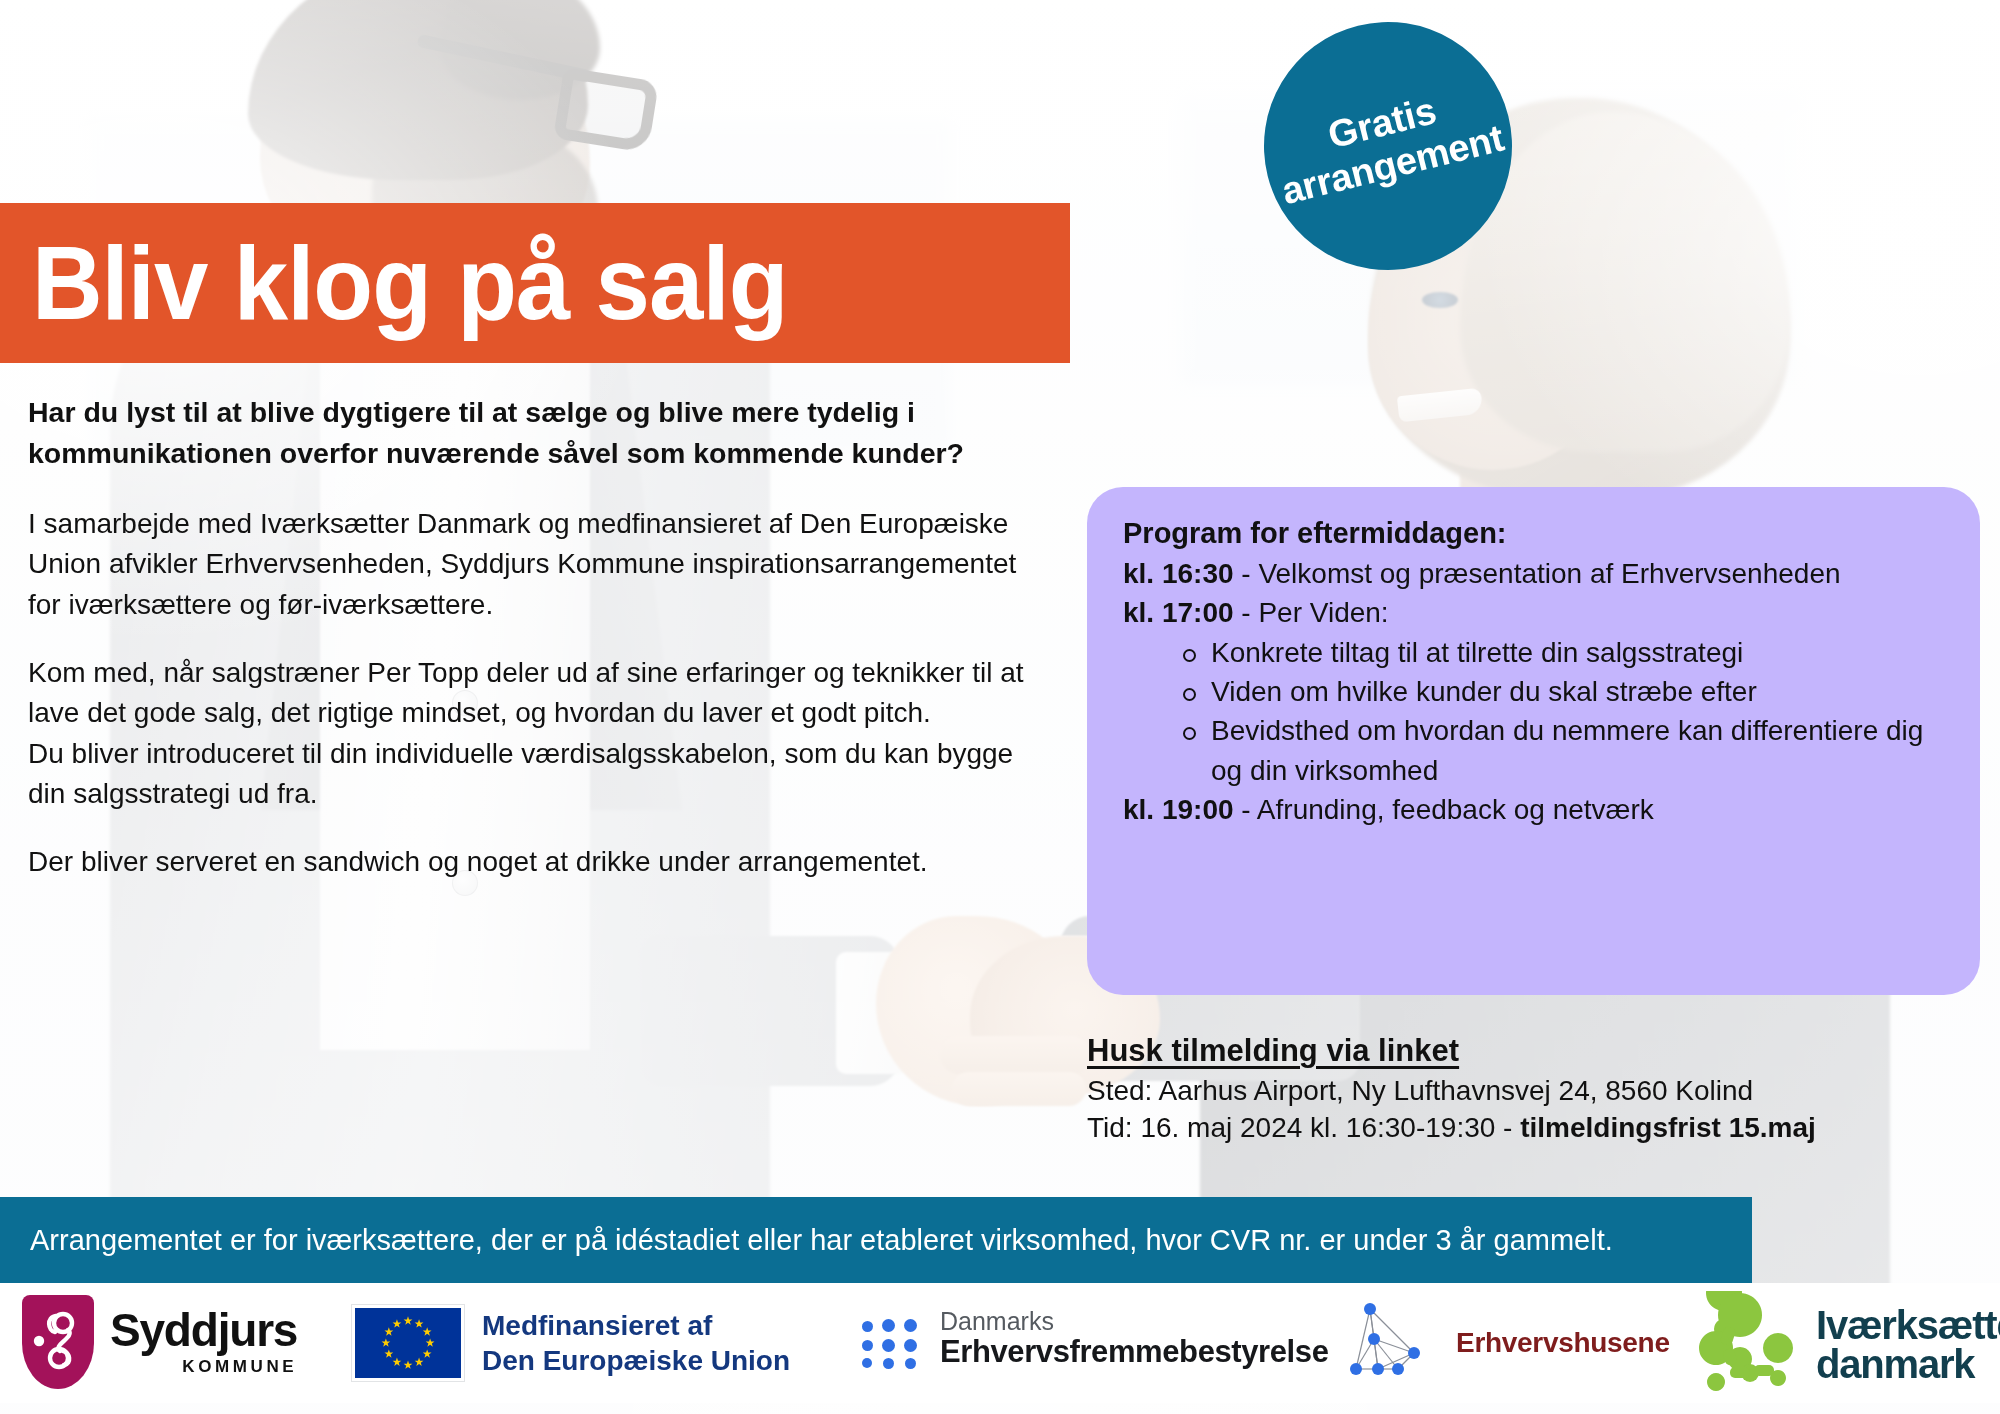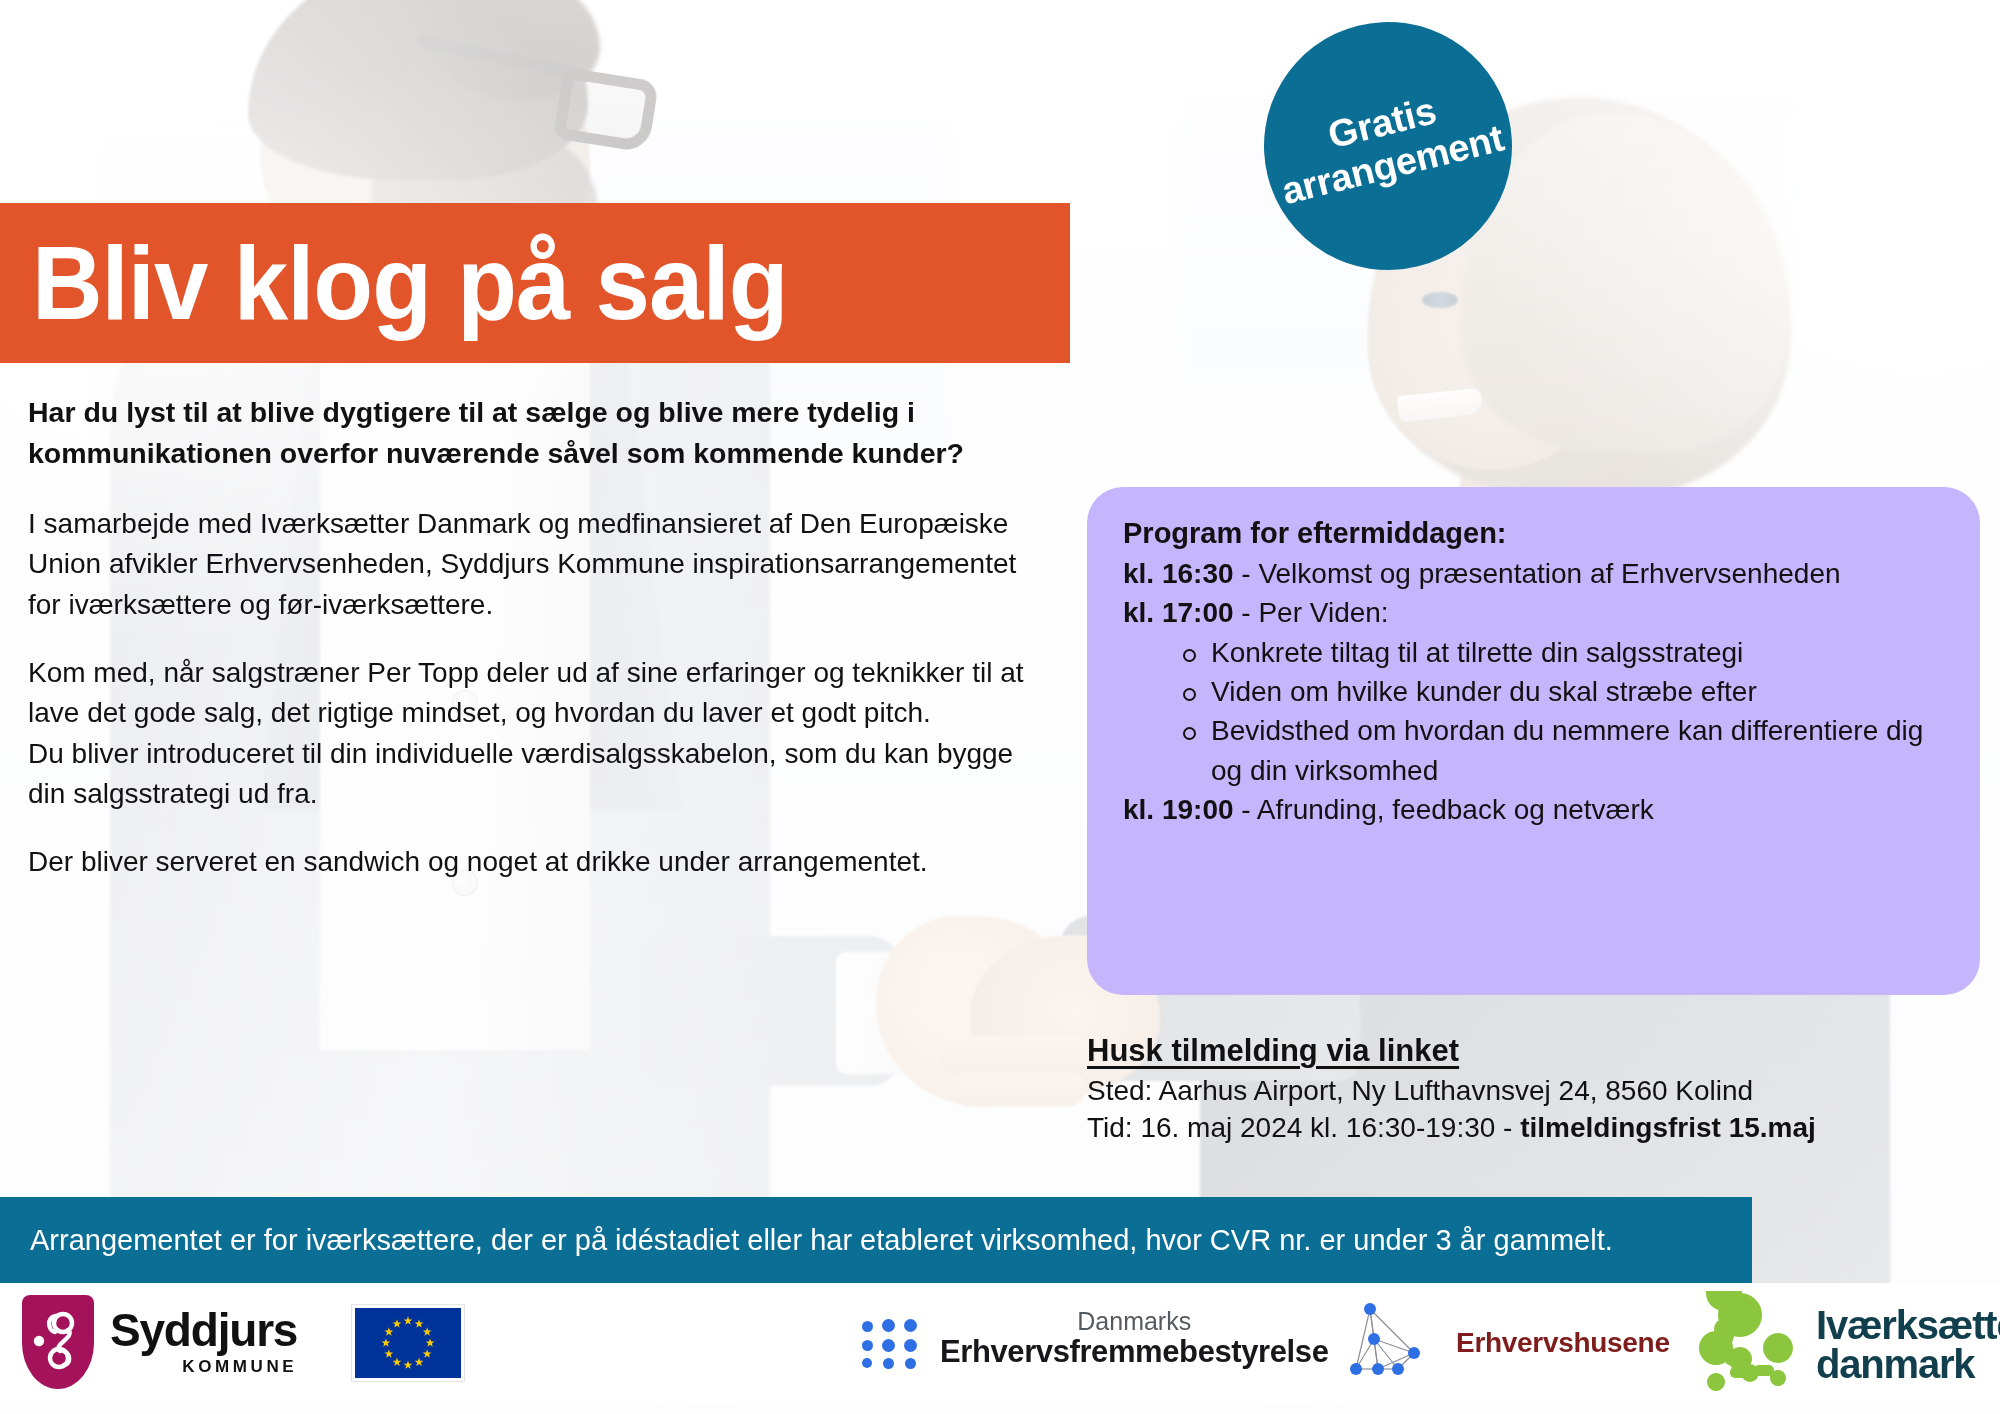--- a/index.html
+++ b/index.html
@@ -463,21 +463,21 @@
   }
 
   
   .def { left: 860px; top: 24px; }
   .def-dots {
     position: relative; width: 62px; height: 62px;
   }
   .def-dots i {
     position: absolute; display: block; border-radius: 50%; background: #2f6fe4;
   }
-  .def-words { margin-left: 18px; text-align: center; }
+  .def-words { margin-left: 18px; }
   .def-l1 { font-size: 25px; color: #555a60; line-height: 1.12; font-weight: 300; }
   .def-l2 { font-size: 31px; color: #16181b; font-weight: bold; line-height: 1.12; letter-spacing: -.4px; }
 
   
   .ehus { left: 1348px; top: 20px; }
   .ehus-net { position: relative; width: 92px; height: 80px; }
   .ehus-word { margin-left: 16px; font-size: 28px; font-weight: bold; color: #7f1d1d; letter-spacing: -.3px; }
 
   
   .ivd { left: 1694px; top: 8px; }
@@ -625,20 +625,24 @@
             <polygon points="0,-5 1.18,-1.55 4.76,-1.55 1.9,0.6 2.94,4.05 0,1.95 -2.94,4.05 -1.9,0.6 -4.76,-1.55 -1.18,-1.55" transform="translate(76.8,50)"></polygon>
             <polygon points="0,-5 1.18,-1.55 4.76,-1.55 1.9,0.6 2.94,4.05 0,1.95 -2.94,4.05 -1.9,0.6 -4.76,-1.55 -1.18,-1.55" transform="translate(68,58.8)"></polygon>
             <polygon points="0,-5 1.18,-1.55 4.76,-1.55 1.9,0.6 2.94,4.05 0,1.95 -2.94,4.05 -1.9,0.6 -4.76,-1.55 -1.18,-1.55" transform="translate(56,62)"></polygon>
             <polygon points="0,-5 1.18,-1.55 4.76,-1.55 1.9,0.6 2.94,4.05 0,1.95 -2.94,4.05 -1.9,0.6 -4.76,-1.55 -1.18,-1.55" transform="translate(44,58.8)"></polygon>
             <polygon points="0,-5 1.18,-1.55 4.76,-1.55 1.9,0.6 2.94,4.05 0,1.95 -2.94,4.05 -1.9,0.6 -4.76,-1.55 -1.18,-1.55" transform="translate(35.2,50)"></polygon>
             <polygon points="0,-5 1.18,-1.55 4.76,-1.55 1.9,0.6 2.94,4.05 0,1.95 -2.94,4.05 -1.9,0.6 -4.76,-1.55 -1.18,-1.55" transform="translate(32,38)"></polygon>
             <polygon points="0,-5 1.18,-1.55 4.76,-1.55 1.9,0.6 2.94,4.05 0,1.95 -2.94,4.05 -1.9,0.6 -4.76,-1.55 -1.18,-1.55" transform="translate(35.2,26)"></polygon>
             <polygon points="0,-5 1.18,-1.55 4.76,-1.55 1.9,0.6 2.94,4.05 0,1.95 -2.94,4.05 -1.9,0.6 -4.76,-1.55 -1.18,-1.55" transform="translate(44,17.2)"></polygon>
           </g>
         </svg>
+      </div>
+      <div class="eu-words">
+        <div>Medfinansieret af</div>
+        <div>Den Europæiske Union</div>
       </div>
     </div>
 
     <div class="logo def">
       <div class="def-dots">
         <i style="left:2px;  top:14px; width:11px; height:11px;"></i>
         <i style="left:22px; top:12px; width:13px; height:13px;"></i>
         <i style="left:44px; top:12px; width:13px; height:13px;"></i>
         <i style="left:2px;  top:33px; width:11px; height:11px;"></i>
         <i style="left:22px; top:32px; width:13px; height:13px;"></i>

